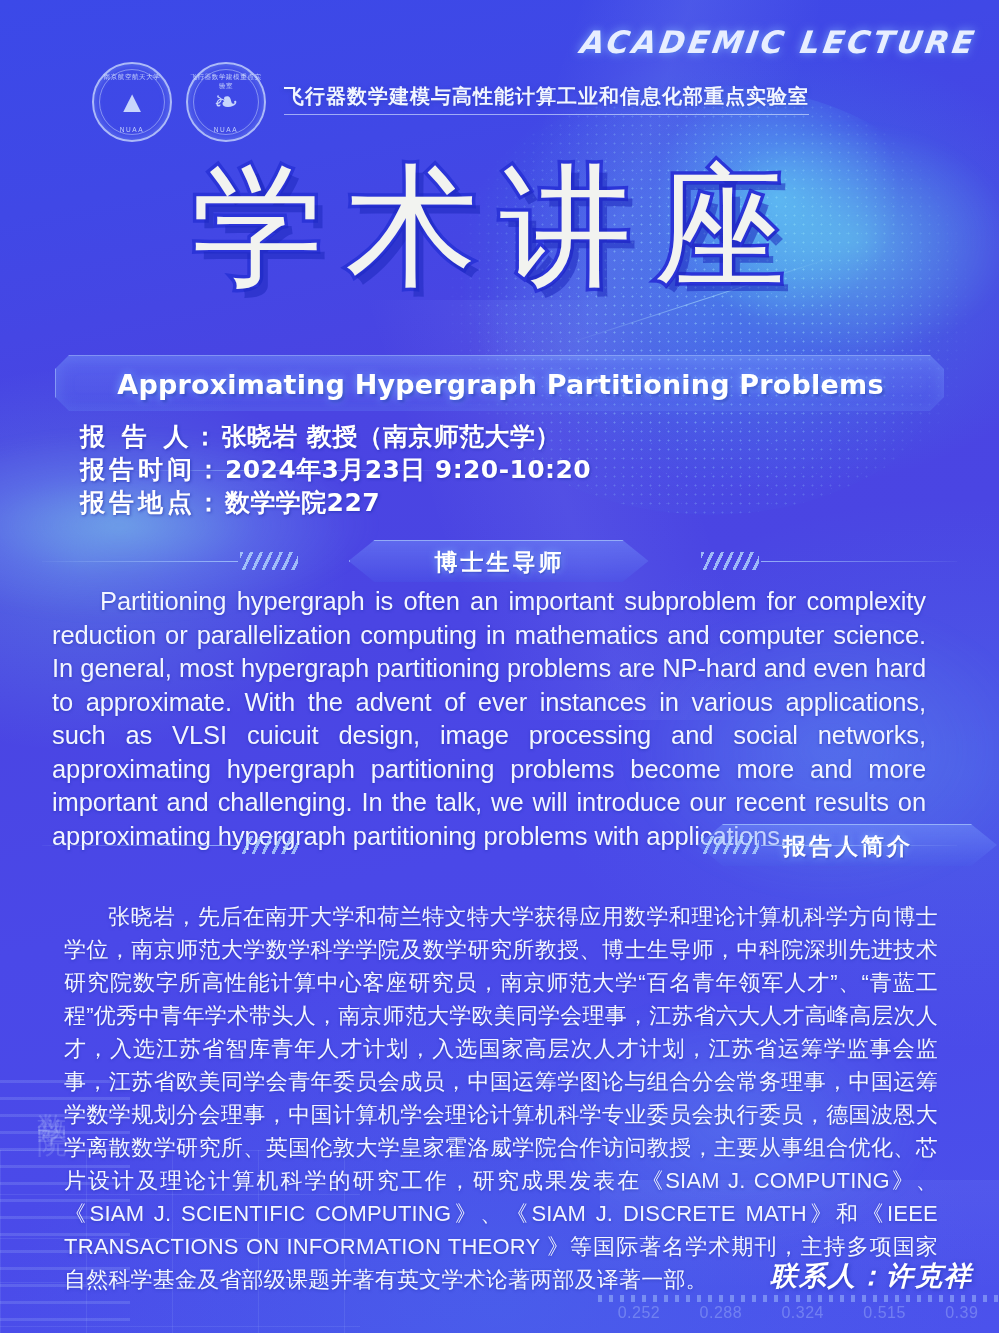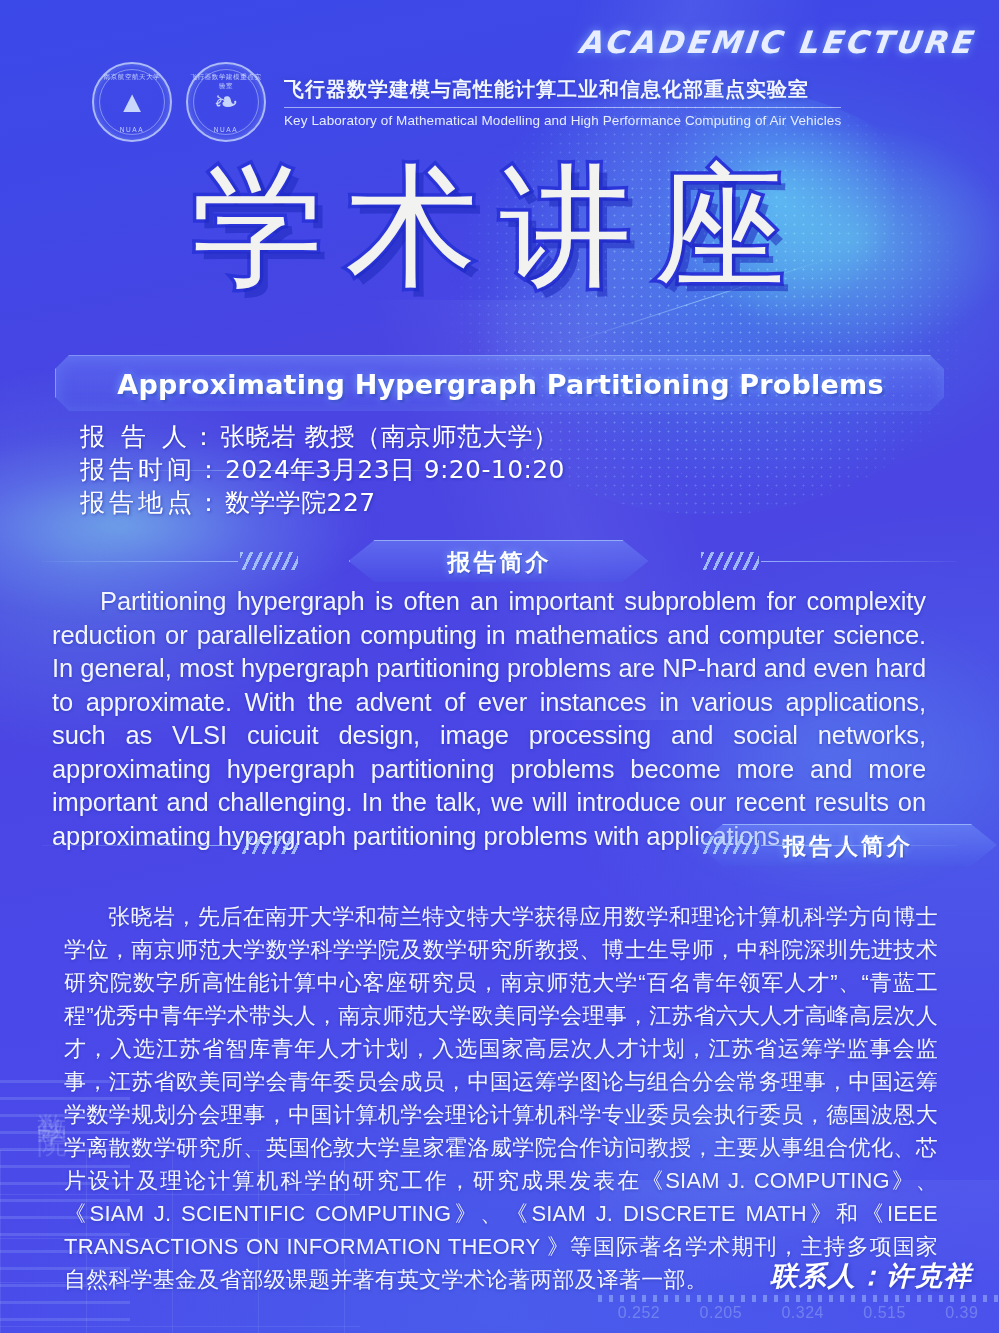--- a/index.html
+++ b/index.html
@@ -191,21 +191,21 @@
     text-shadow: 0 0 10px rgba(120,170,255,0.9), 2px 2px 3px rgba(30,45,170,0.7);
   }
 
   
   .meta {
     position: absolute; left: 80px; top: 420px;
     font-family: "DejaVu Sans", sans-serif;
     color: #ffffff;
   }
   .meta-line {
-    font-size: 25px; font-weight: normal; line-height: 33px;
+    font-size: 25px; font-weight: bold; line-height: 33px;
     letter-spacing: .4px;
     text-shadow: 1px 1px 3px rgba(30,45,170,0.65);
     white-space: nowrap;
   }
   .meta-label { letter-spacing: 4px; }
 
   
   .sec-head {
     position: absolute; left: 0; right: 0;
     height: 44px;
@@ -285,21 +285,21 @@
   <div class="bg-layer flare-c"></div>
   <div class="bg-layer flare-d"></div>
   <div class="streak" style="left:120px;top:470px;width:330px;"></div>
   <div class="streak" style="left:560px;top:300px;width:280px;transform:rotate(-18deg);"></div>
   <div class="bg-layer grid-left"></div>
   <div class="bg-layer grid-left2"></div>
   <div class="bg-layer bot-panel"></div>
   <div class="bg-layer dash-row"></div>
   <div class="bot-nums">
     <span>0.252</span>
-    <span>0.205</span>
+    <span>0.288</span>
     <span>0.324</span>
     <span>0.515</span>
     <span>0.39</span>
   </div>
   <div class="watermark-v">数学学院</div>
 
   <div class="academic-lecture">ACADEMIC LECTURE</div>
 
   <div class="header-row">
     <div class="logo">
@@ -308,21 +308,20 @@
       <span class="logo-txt-bot">NUAA</span>
     </div>
     <div class="logo">
       <span class="logo-txt-top">飞行器数学建模重点实验室</span>
       <span class="logo-mark">❧</span>
       <span class="logo-txt-bot">NUAA</span>
     </div>
     <div class="lab-block">
       <div class="lab-cn">飞行器数学建模与高性能计算工业和信息化部重点实验室</div>
       <div class="lab-rule"></div>
-      <div class="lab-en">Key Laboratory of Mathematical Modelling and High Performance Computing of Air Vehicles</div>
     </div>
   </div>
 
   <div class="big-title">学术讲座</div>
 
   <div class="title-banner">
     <span class="title-banner-text">Approximating Hypergraph Partitioning Problems</span>
   </div>
 
   <div class="meta">
@@ -334,21 +333,21 @@
     </div>
     <div class="meta-line">
       <span class="meta-label">报告地点：</span><span>数学学院227</span>
     </div>
   </div>
 
   <div class="sec-head" style="top:540px;">
     <span class="rail left"></span>
     <span class="tick l"></span>
     <div class="sec-plate">
-      <span class="sec-title">报告简介</span>
+      <span class="sec-title">博士生导师</span>
     </div>
     <span class="tick r"></span>
     <span class="rail right"></span>
   </div>
   <div class="abstract">Partitioning hypergraph is often an important subproblem for complexity reduction or parallelization computing in mathematics and computer science. In general, most hypergraph partitioning problems are NP-hard and even hard to approximate. With the advent of ever instances in various applications, such as VLSI cuicuit design, image processing and social networks, approximating hypergraph partitioning problems become more and more important and challenging. In the talk, we will introduce our recent results on approximating hypergraph partitioning problems with applications.</div>
 
   <div class="sec-head" style="top:824px;justify-content:flex-end;">
     <span class="rail left"></span>
     <span class="tick l"></span>
     <div class="sec-plate">

